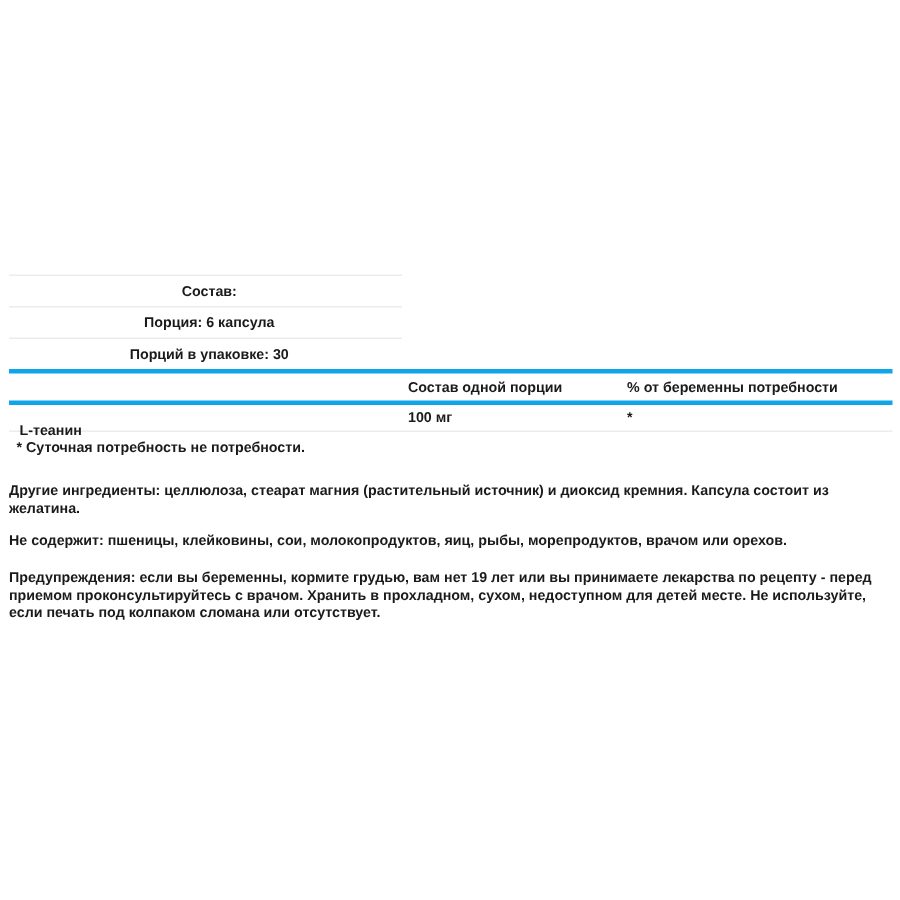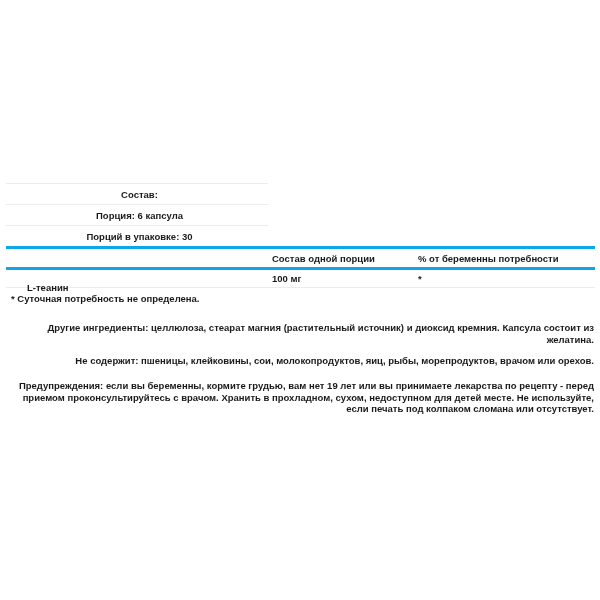--- a/index.html
+++ b/index.html
@@ -38,36 +38,35 @@
       height: 21px;
       border-top: 3px solid #0ea5e9;
       box-sizing: border-box;
       display: flex;
       align-items: center;
       position: relative;
     }
     .table-row.last {
       border-bottom: 1px solid #ececec;
     }
-    .c1 { position: absolute; left: 21px; margin-top: 18px; }
+    .c1 { position: absolute; left: 7px; margin-top: 18px; }
     .c2 { position: absolute; left: 266px; }
     .c3 { position: absolute; left: 412px; }
     .footnote {
       padding-left: 5px;
       height: 20px;
       display: flex;
       align-items: center;
     }
     .para {
       position: absolute;
       left: 6px;
       width: 588px;
       line-height: 11.5px;
       font-size: 9.5px;
-      text-align: right;
     }
     #p-other { top: 322px; }
     #p-free { top: 355px; }
     #p-warn { top: 380px; }
   </style>
 </head>
 <body>
 
 <div class="facts">
   <div class="short-row">
@@ -82,18 +81,18 @@
   <div class="table-row">
     <span class="c1"></span>
     <span class="c2">Состав одной порции</span>
     <span class="c3">% от беременны потребности</span>
   </div>
   <div class="table-row last">
     <span class="c1">L-теанин</span>
     <span class="c2">100 мг</span>
     <span class="c3">*</span>
   </div>
-  <div class="footnote">* Суточная потребность не определена.</div>
+  <div class="footnote">* Суточная потребность не потребности.</div>
 </div>
 
 <div class="para" id="p-other">Другие ингредиенты: целлюлоза, стеарат магния (растительный источник) и диоксид кремния. Капсула состоит из желатина.</div>
 <div class="para" id="p-free">Не содержит: пшеницы, клейковины, сои, молокопродуктов, яиц, рыбы, морепродуктов, врачом или орехов.</div>
 <div class="para" id="p-warn">Предупреждения: если вы беременны, кормите грудью, вам нет 19 лет или вы принимаете лекарства по рецепту - перед приемом проконсультируйтесь с врачом. Хранить в прохладном, сухом, недоступном для детей месте. Не используйте, если печать под колпаком сломана или отсутствует.</div>
 
 </body></html>

